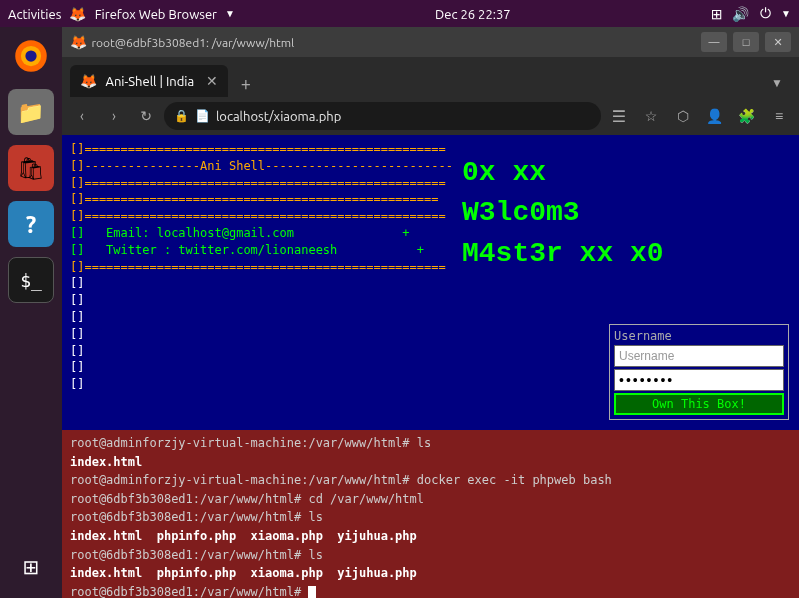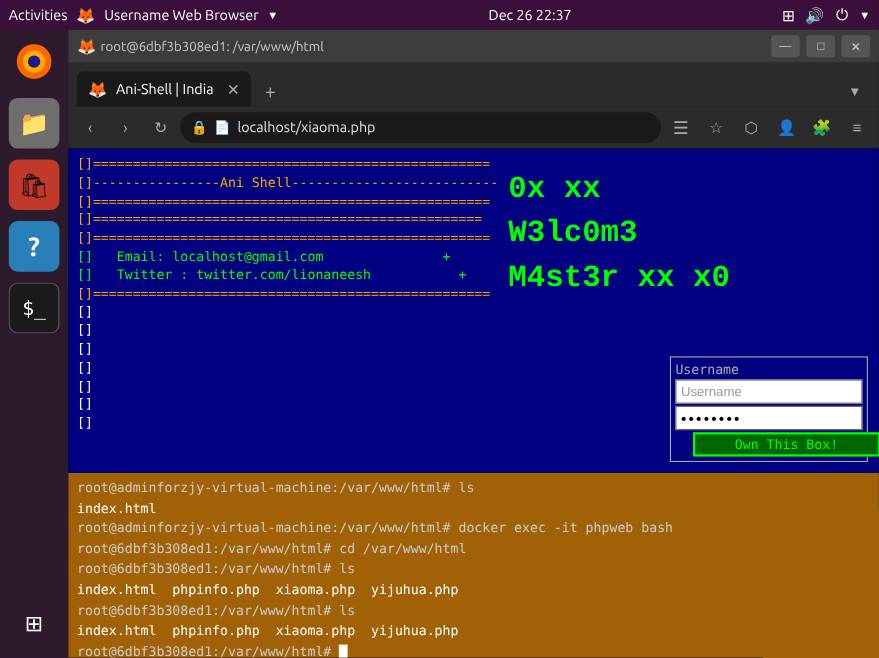--- a/index.html
+++ b/index.html
@@ -204,51 +204,50 @@
 
     #login-box .own-btn {
       width: 100%;
       background: #00aa00;
       color: white;
       border: 2px solid #00ff00;
       font-size: 12px;
       cursor: pointer;
       padding: 2px;
       text-align: center;
-      margin-left: 16px;
     }
 
     .username-label { color: #aaaaaa; font-size: 12px; font-family: monospace; margin-bottom: 2px; }
 
     
     #terminal-bottom {
       flex: 1;
-      background: #a16207;
+      background: #7f1d1d;
       padding: 4px 8px;
       font-family: monospace;
       font-size: 12px;
       color: white;
       overflow: hidden;
     }
 
     .term-line { line-height: 1.55; white-space: pre; }
     .term-line.dim { color: #cccccc; }
-    .term-line.cmd { color: white; }
+    .term-line.cmd { color: white; font-weight: bold; }
 
     
     .ff-logo { width: 36px; height: 36px; }
   </style>
 </head>
 <body>
 
 <div id="topbar">
   <div id="topbar-left">
     <span style="cursor:pointer;">Activities</span>
     <span style="font-size:14px;">🦊</span>
-    <span>Username Web Browser</span>
+    <span>Firefox Web Browser</span>
     <span style="font-size:10px;">▼</span>
   </div>
   <div id="topbar-center">
     <span>Dec 26  22:37</span>
   </div>
   <div id="topbar-right">
     <span style="font-size:14px;">⊞</span>
     <span style="font-size:14px;">🔊</span>
     <span style="font-size:14px;">⏻</span>
     <span style="font-size:10px;">▼</span>

